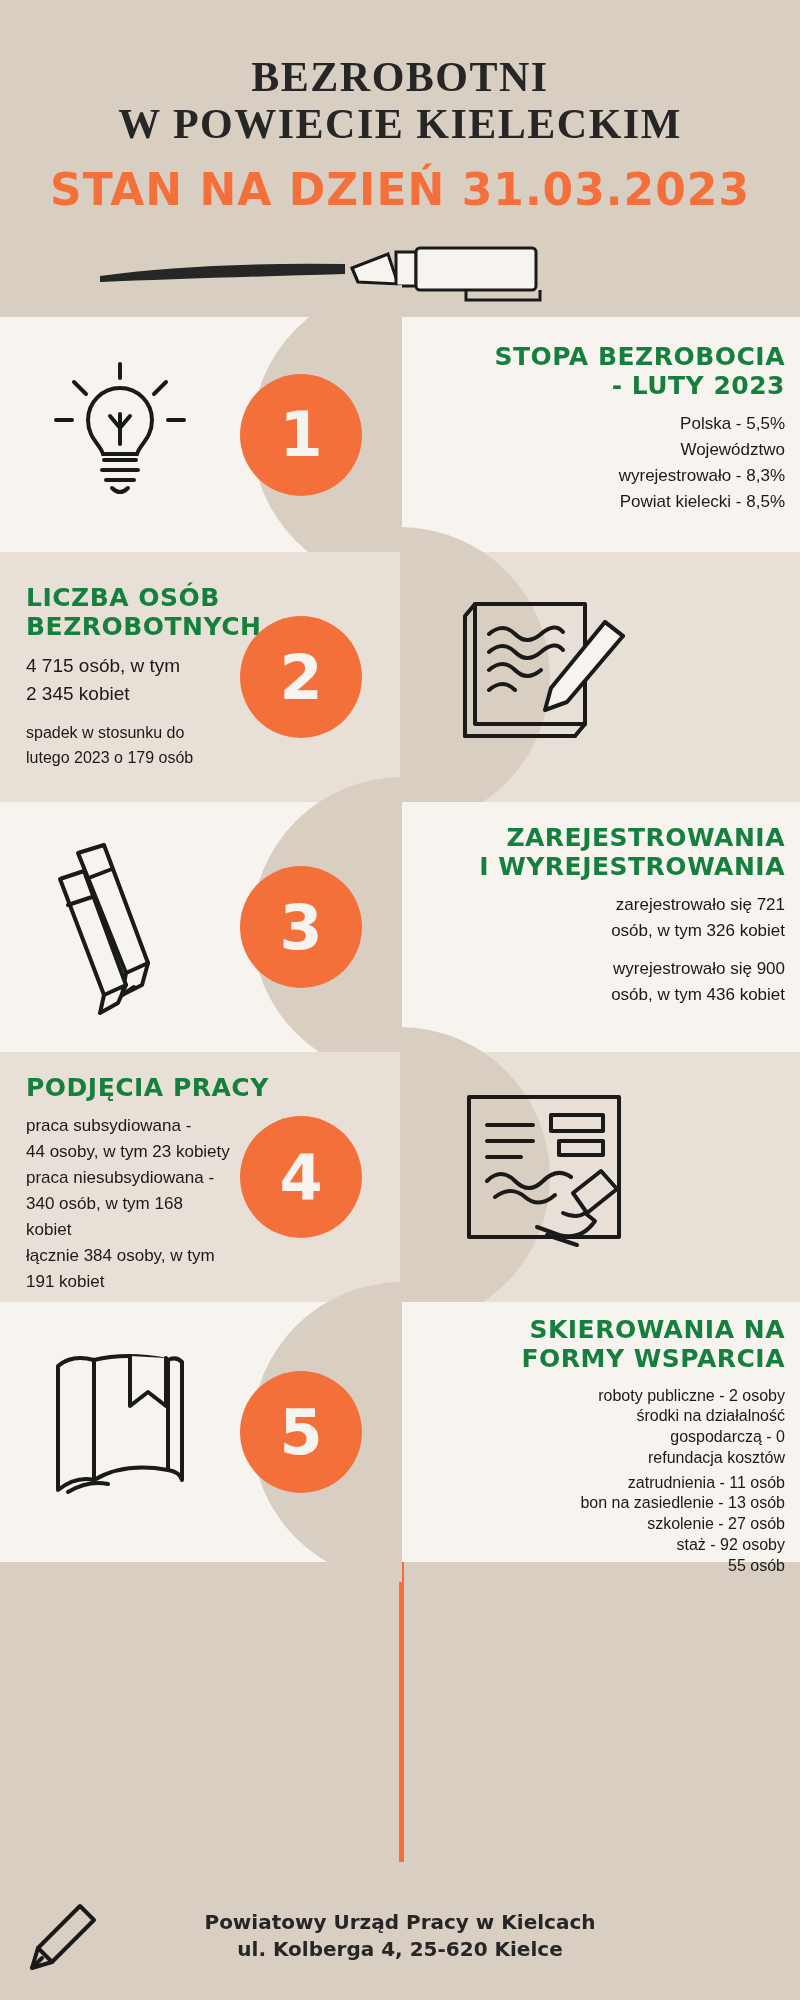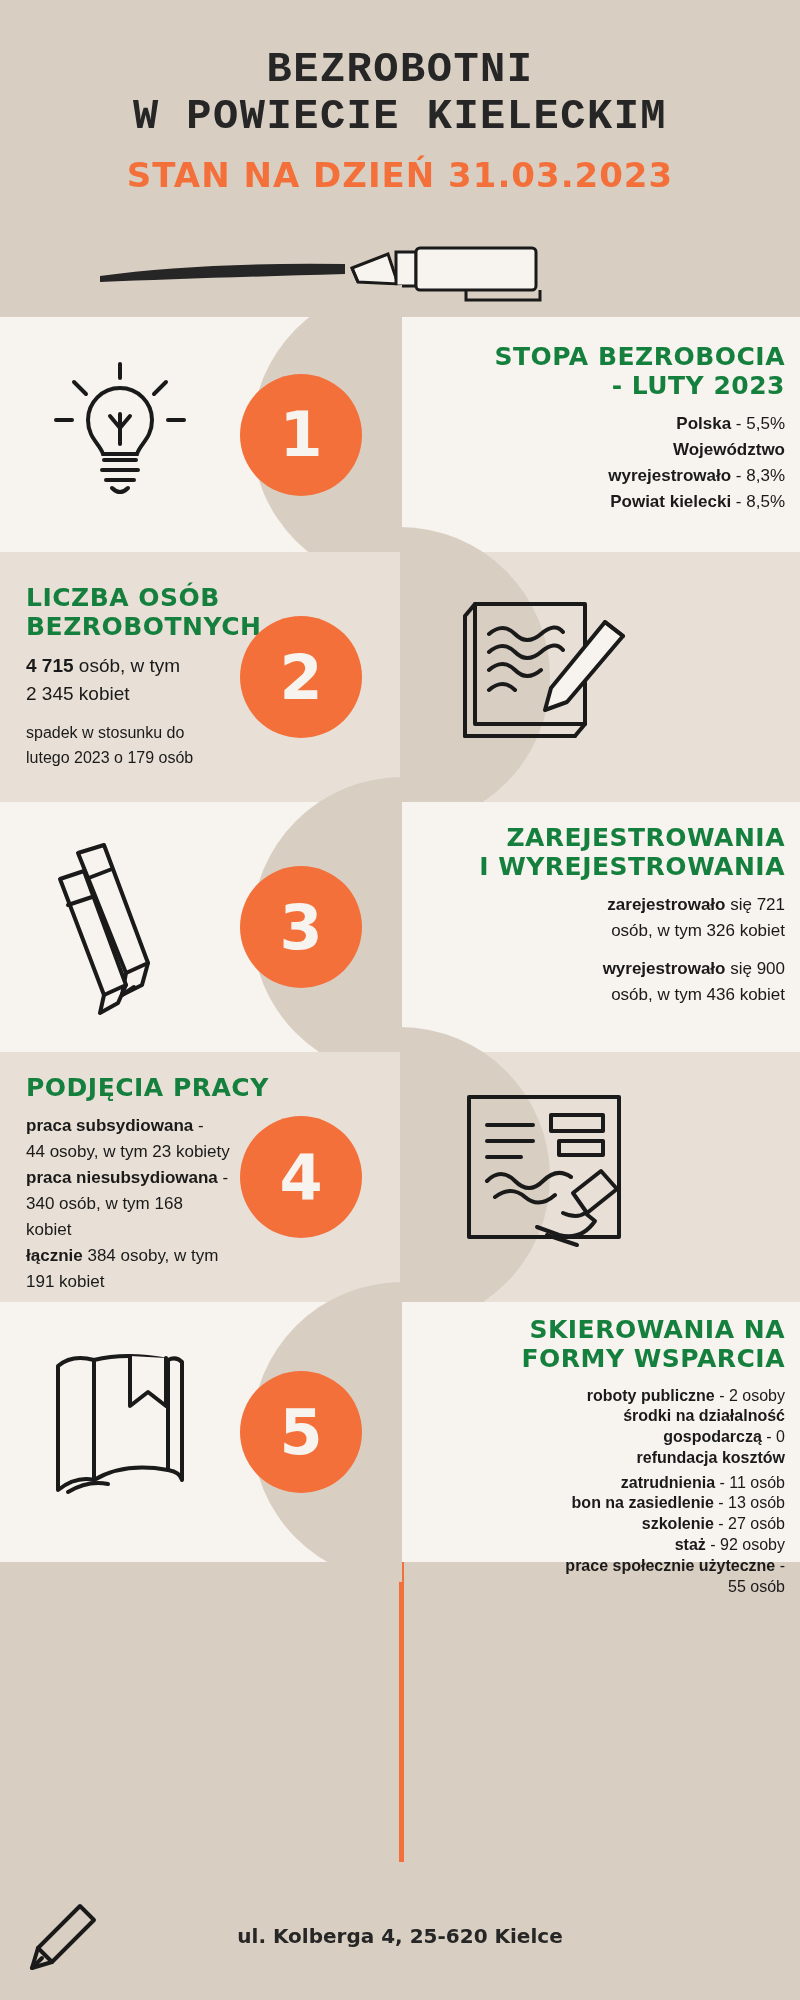--- a/index.html
+++ b/index.html
@@ -20,32 +20,32 @@
   
   .header{
     position:relative;
     height:317px;
     background:#d9cec2;
     text-align:center;
     padding-top:38px;
     box-sizing:border-box;
   }
   .header h1{
-    margin:9px;
+    margin:16px;
     font-size:42px;
     line-height:1.12;
     letter-spacing:1.5px;
     font-weight:bold;
     color:#262626;
     text-transform:uppercase;
-    font-family:Liberation Mono, monospace;
+    font-family:Liberation Serif, serif;
   }
   .header h2{
     margin:14px 0 0 0;
-    font-size:34px;
+    font-size:44px;
     letter-spacing:1px;
     font-weight:bold;
     color:#f4703a;
     text-transform:uppercase;
     font-family:"DejaVu Sans", sans-serif;
     text-align:center;
   }
   .pen-wrap{
     position:absolute;
     left:0;right:0;
@@ -131,21 +131,21 @@
     letter-spacing:0.5px;
     text-transform:uppercase;
     margin:0 0 12px 0;
   }
   .line{
     font-size:17px;
     line-height:1.3;
     margin:0 0 4px 0;
     color:#1a1a1a;
   }
-  .line b{font-weight:bold;}
+  .line b{font-weight:normal;}
   .line.small{font-size:16px;}
   .gap{height:12px;}
 
   .illus{
     position:absolute;
     top:50%;
     transform:translateY(-50%);
   }
   .illus.left{left:30px;}
   .illus.right{left:455px;}
@@ -340,34 +340,34 @@
           <span>FORMY WSPARCIA</span>
         </div>
         <p class="line small" style="margin-bottom:0"><b>roboty publiczne</b><span> - 2 osoby</span></p>
         <p class="line small" style="margin-bottom:0"><b>środki na działalność</b><span></span></p>
         <p class="line small" style="margin-bottom:0"><b>gospodarczą</b><span> - 0</span></p>
         <p class="line small" style="margin-bottom:4px"><b>refundacja kosztów</b><span></span></p>
         <p class="line small" style="margin-bottom:0"><b>zatrudnienia</b><span> - 11 osób</span></p>
         <p class="line small" style="margin-bottom:0"><b>bon na zasiedlenie</b><span> - 13 osób</span></p>
         <p class="line small" style="margin-bottom:0"><b>szkolenie</b><span> - 27 osób</span></p>
         <p class="line small" style="margin-bottom:0"><b>staż</b><span> - 92 osoby</span></p>
-        <p class="line small" style="margin-bottom:0"><b>prace społecznie użyteczne</b><span> -</span></p>
         <p class="line small" style="margin-bottom:0"><span>55 osób</span></p>
       </div>
     </div>
   </div>
 
   <div class="footer">
     <div class="footer-pen">
       <svg width="90" height="90" viewBox="0 0 90 90">
         <g stroke="#1a1a1a" stroke-width="4" fill="none" stroke-linecap="round" stroke-linejoin="round">
           <path d="M14 74 L 20 54 L 62 12 L 76 26 L 34 68 Z"></path>
           <path d="M20 54 L 34 68"></path>
           <path d="M14 74 L 24 64"></path>
         </g>
       </svg>
     </div>
     <div class="footer-text">
+      <div>Powiatowy Urząd Pracy w Kielcach</div>
       <div>ul. Kolberga 4, 25-620 Kielce</div>
     </div>
   </div>
 
 </div>
 
 </body></html>

